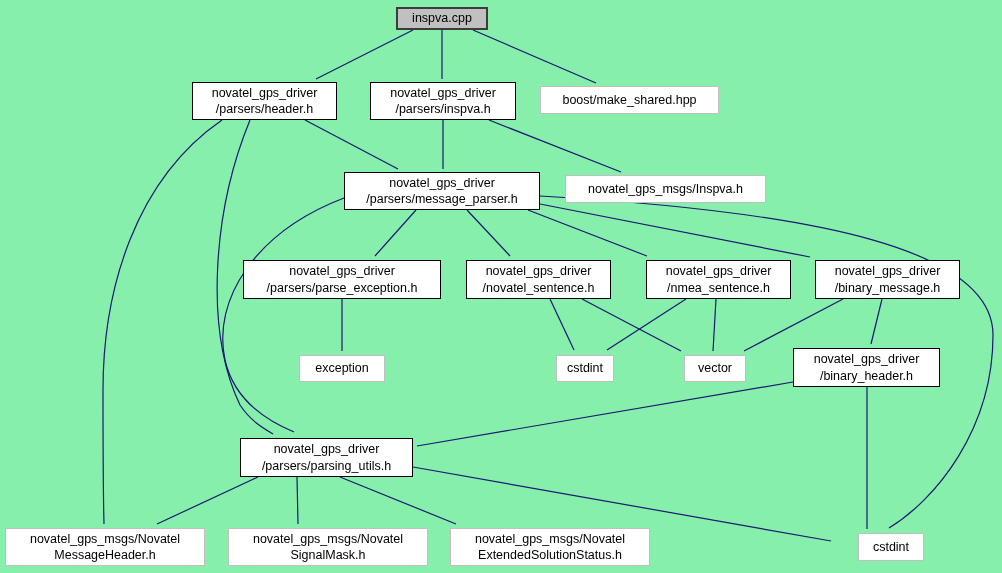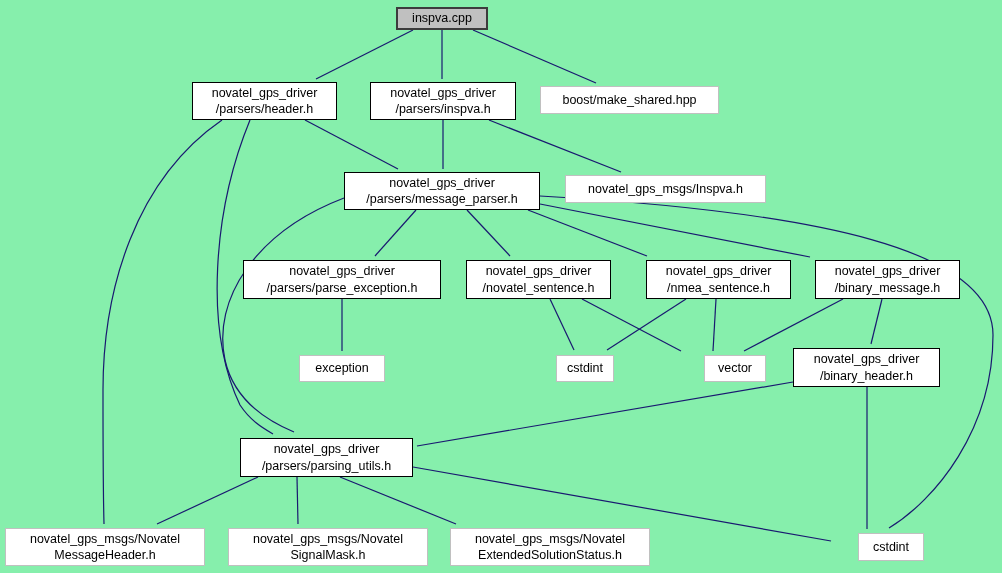--- a/index.html
+++ b/index.html
@@ -101,21 +101,21 @@
     <div class="node internal" style="left: 243px; top: 260px; width: 198px; height: 39px;"><span>novatel_gps_driver
 /parsers/parse_exception.h</span></div>
     <div class="node internal" style="left: 466px; top: 260px; width: 145px; height: 39px;"><span>novatel_gps_driver
 /novatel_sentence.h</span></div>
     <div class="node internal" style="left: 646px; top: 260px; width: 145px; height: 39px;"><span>novatel_gps_driver
 /nmea_sentence.h</span></div>
     <div class="node internal" style="left: 815px; top: 260px; width: 145px; height: 39px;"><span>novatel_gps_driver
 /binary_message.h</span></div>
     <div class="node external" style="left: 299px; top: 355px; width: 86px; height: 27px;"><span>exception</span></div>
     <div class="node external" style="left: 556px; top: 355px; width: 58px; height: 27px;"><span>cstdint</span></div>
-    <div class="node external" style="left: 684px; top: 355px; width: 62px; height: 27px; margin-left: 20px;"><span>vector</span></div>
+    <div class="node external" style="left: 684px; top: 355px; width: 62px; height: 27px;"><span>vector</span></div>
     <div class="node internal" style="left: 793px; top: 348px; width: 147px; height: 39px;"><span>novatel_gps_driver
 /binary_header.h</span></div>
     <div class="node internal" style="left: 240px; top: 438px; width: 173px; height: 39px;"><span>novatel_gps_driver
 /parsers/parsing_utils.h</span></div>
     <div class="node external" style="left: 5px; top: 528px; width: 200px; height: 38px;"><span>novatel_gps_msgs/Novatel
 MessageHeader.h</span></div>
     <div class="node external" style="left: 228px; top: 528px; width: 200px; height: 38px;"><span>novatel_gps_msgs/Novatel
 SignalMask.h</span></div>
     <div class="node external" style="left: 450px; top: 528px; width: 200px; height: 38px;"><span>novatel_gps_msgs/Novatel
 ExtendedSolutionStatus.h</span></div>

